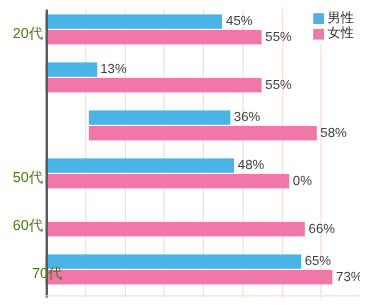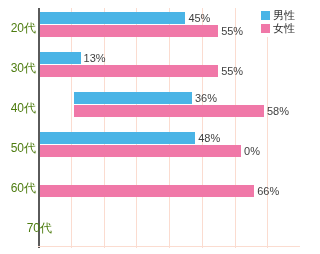--- a/index.html
+++ b/index.html
@@ -169,36 +169,44 @@
             <div class="bar female" style="width: 203.05px; background: rgb(240, 120, 168);"></div>
             <span class="bar-label">0%</span>
           </div>
         </div>
         <div class="row" style="top: 160px;">
           <div class="bar-wrap female">
             <div class="bar female" style="width: 216.15px; background: rgb(240, 120, 168);"></div>
             <span class="bar-label">66%</span>
           </div>
         </div>
+        <div class="row" style="top: 200px;">
+          <div class="bar-wrap male">
+            <div class="bar male" style="width: 212.875px; background: rgb(74, 180, 230);"></div>
+            <span class="bar-label">65%</span>
+          </div>
+          <div class="bar-wrap female">
+            <div class="bar female" style="width: 239.075px; background: rgb(240, 120, 168);"></div>
+            <span class="bar-label">73%</span>
+          </div>
+        </div>
       </div>
   </div>
 
   <div id="axis-line"></div>
   <div id="axis-baseline"></div>
 
   <div id="legend">
       <div class="legend-item">
         <span class="legend-swatch" style="background: rgb(74, 180, 230);"></span>
         <span class="legend-text">男性</span>
       </div>
       <div class="legend-item">
         <span class="legend-swatch" style="background: rgb(240, 120, 168);"></span>
         <span class="legend-text">女性</span>
       </div>
     </div>
 
 <div class="cat-label" style="top: 20px;">20代</div>
-    <div class="cat-label" style="top: 60px;">30代</div>
-    <div class="cat-label" style="top: 100px;">40代</div>
     <div class="cat-label" style="top: 140px;">50代</div>
     <div class="cat-label" style="top: 180px;">60代</div>
     <div class="cat-label" style="top: 220px; padding-left: 16px;">70代</div>
   </div>
 
 </body></html>

